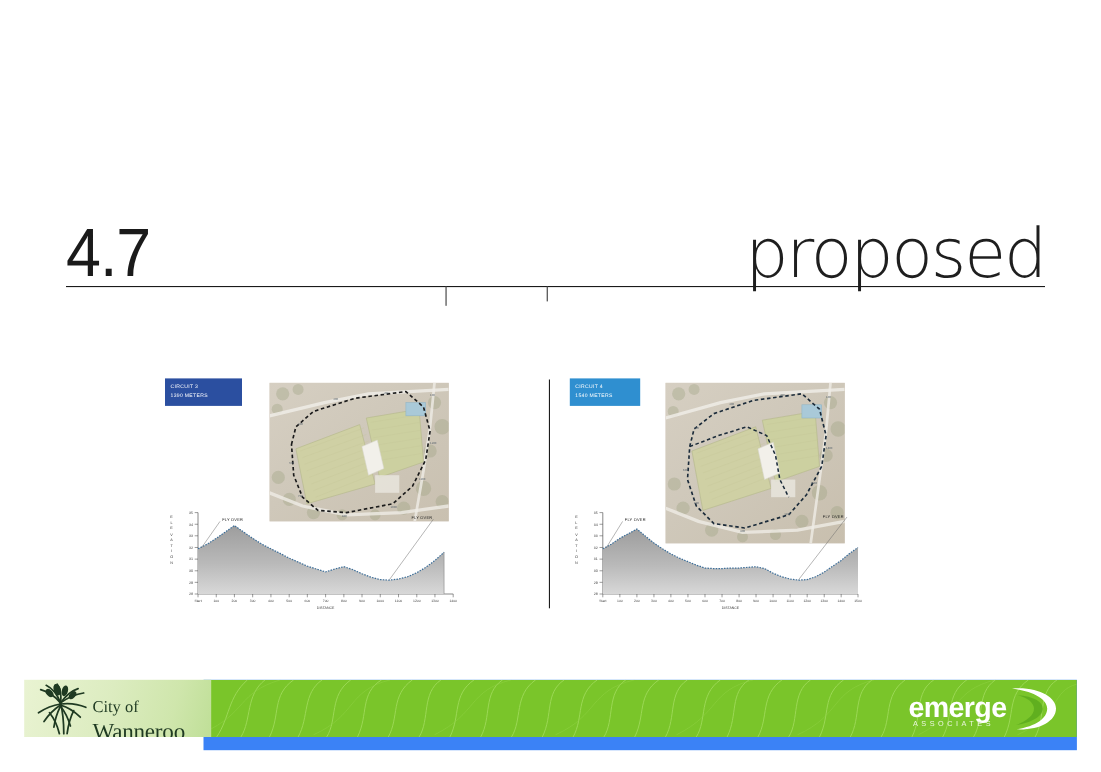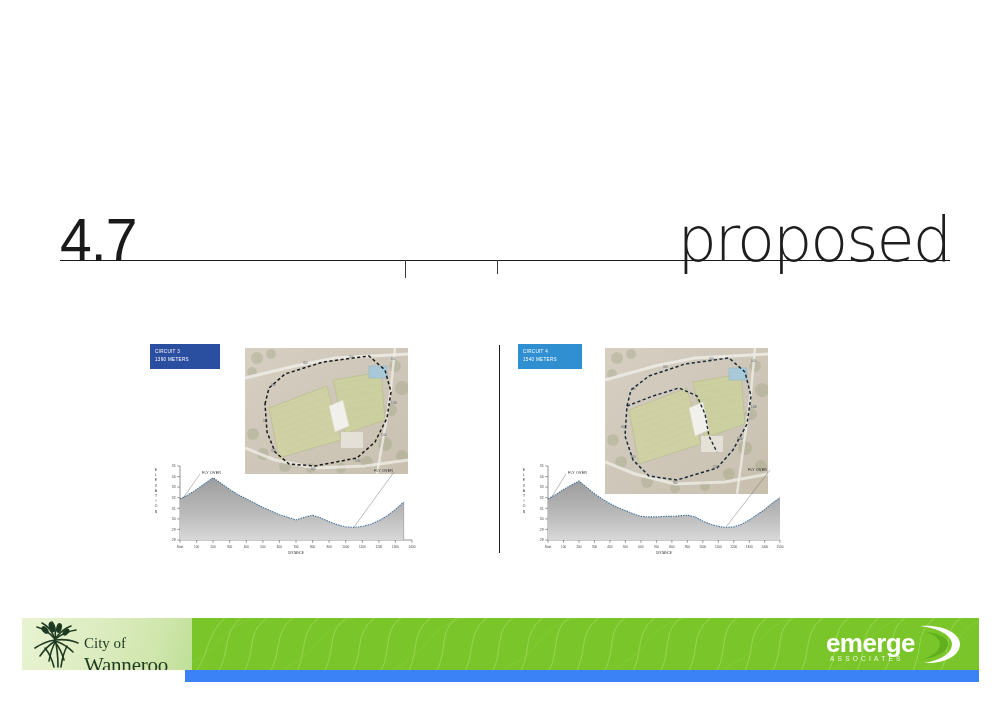--- a/index.html
+++ b/index.html
@@ -20,25 +20,25 @@
   #slide-title {
     position: absolute;
     left: 60px;
     top: 188px;
     width: 890px;
     height: 82px;
   }
   .title-row {
     position: absolute;
     left: 0;
-    top: 15px;
+    top: 0;
     width: 100%;
     height: 74px;
     display: flex;
-    align-items: center;
+    align-items: flex-end;
     justify-content: space-between;
   }
   .title-num {
     font-size: 62px;
     line-height: 62px;
     font-weight: 400;
     letter-spacing: -1px;
     font-family: "Liberation Sans", sans-serif;
     color: #1a1a1a;
     transform: scaleX(0.92);

